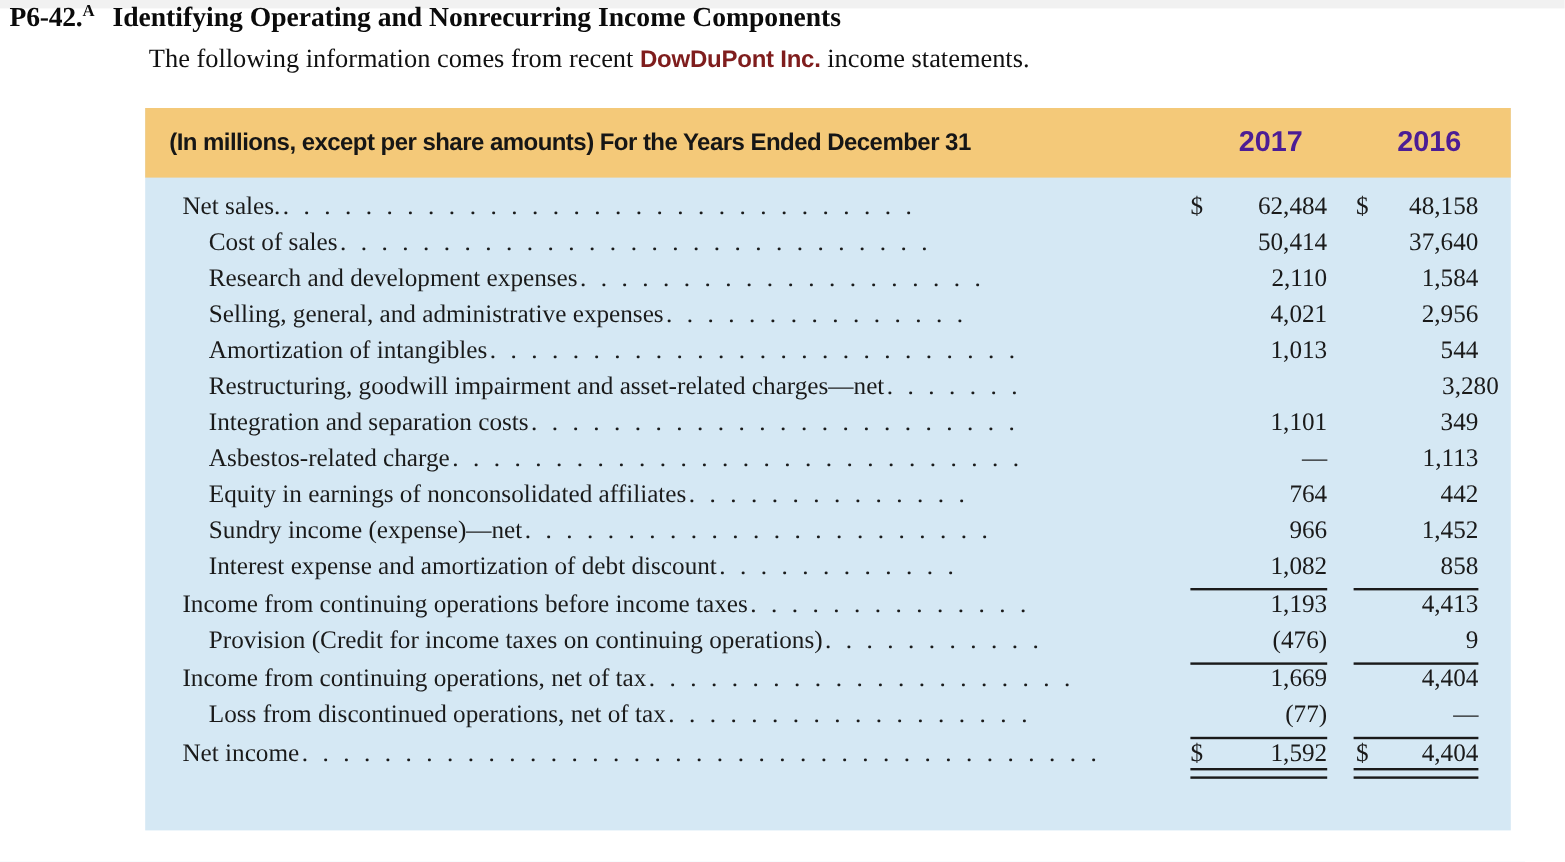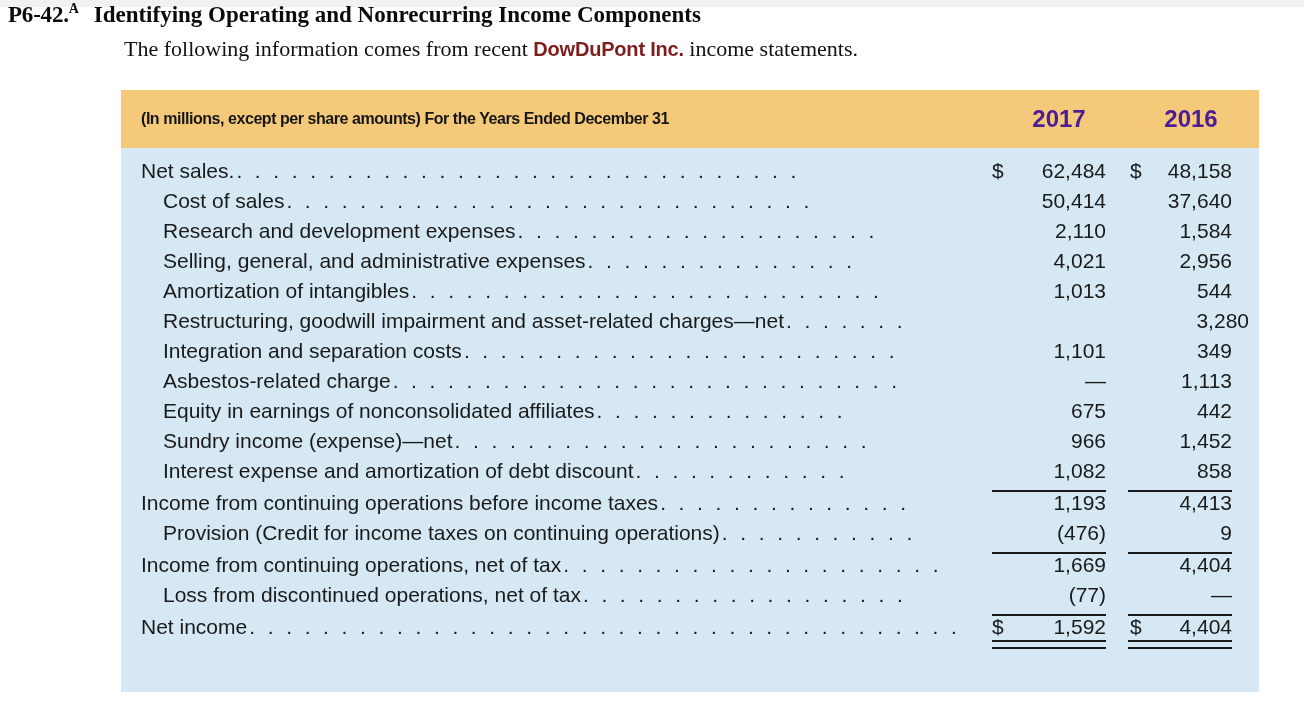--- a/index.html
+++ b/index.html
@@ -92,38 +92,39 @@
   .fin-head {
     height: 58px;
     background: #f4c979;
     display: flex;
     align-items: center;
     box-sizing: border-box;
     padding: 0 0 0 20px;
   }
   .fin-head .h-caption {
     font-weight: bold;
-    font-size: 16px;
+    font-size: 20px;
     letter-spacing: -0.45px;
     color: #161616;
     white-space: nowrap;
     flex: 1 1 auto;
   }
   .fin-head .h-year {
     font-weight: bold;
     font-size: 24px;
     color: #4c1d95;
     width: 128px;
     text-align: center;
     white-space: nowrap;
   }
   .fin-head .h-year.y2 { width: 136px; }
 
   .fin-body {
-    padding: 8px 0 0 0;
+    padding: 8px 0 0 11px;
+    font-family: Liberation Serif, serif;
   }
 
   .row {
     display: flex;
     align-items: baseline;
     height: 30px;
     padding: 0 0 0 20px;
     box-sizing: border-box;
   }
   .row.gap { margin-top: 2px; }
@@ -286,21 +287,21 @@
           <span class="leader">. . . . . . . . . . . . . . . . . . . . . . . . . . . .</span>
         </div>
         <div class="r-val v1"><span>—</span></div>
         <div class="r-val v2"><span>1,113</span></div>
       </div>
       <div class="row">
         <div class="r-label ind">
           <span class="txt">Equity in earnings of nonconsolidated affiliates  </span>
           <span class="leader">. . . . . . . . . . . . . .</span>
         </div>
-        <div class="r-val v1"><span>675</span></div>
+        <div class="r-val v1"><span>764</span></div>
         <div class="r-val v2"><span>442</span></div>
       </div>
       <div class="row">
         <div class="r-label ind">
           <span class="txt">Sundry income (expense)—net  </span>
           <span class="leader">. . . . . . . . . . . . . . . . . . . . . . .</span>
         </div>
         <div class="r-val v1"><span>966</span></div>
         <div class="r-val v2"><span>1,452</span></div>
       </div>

